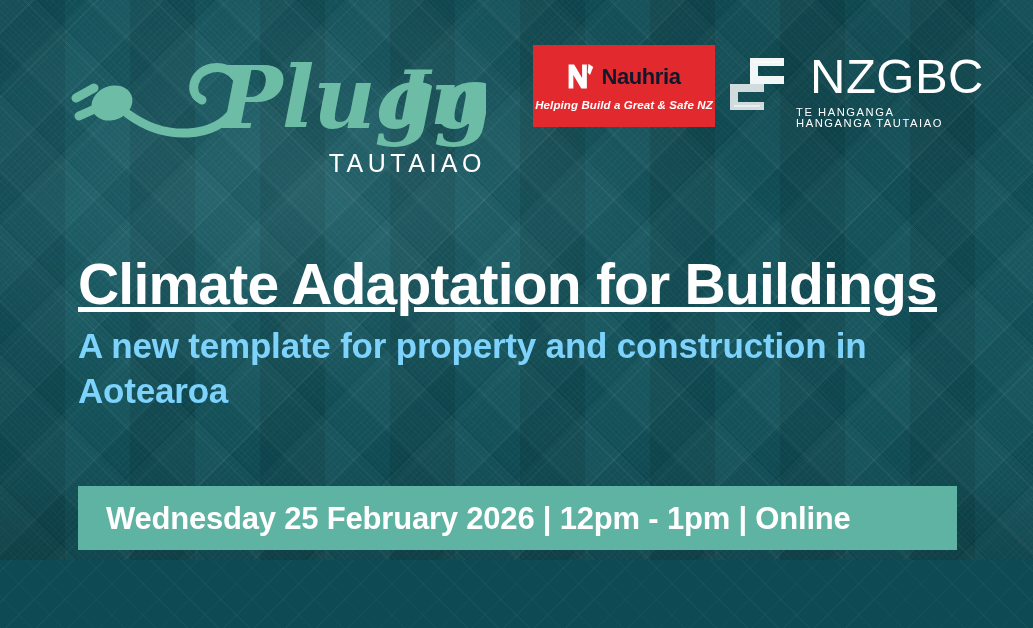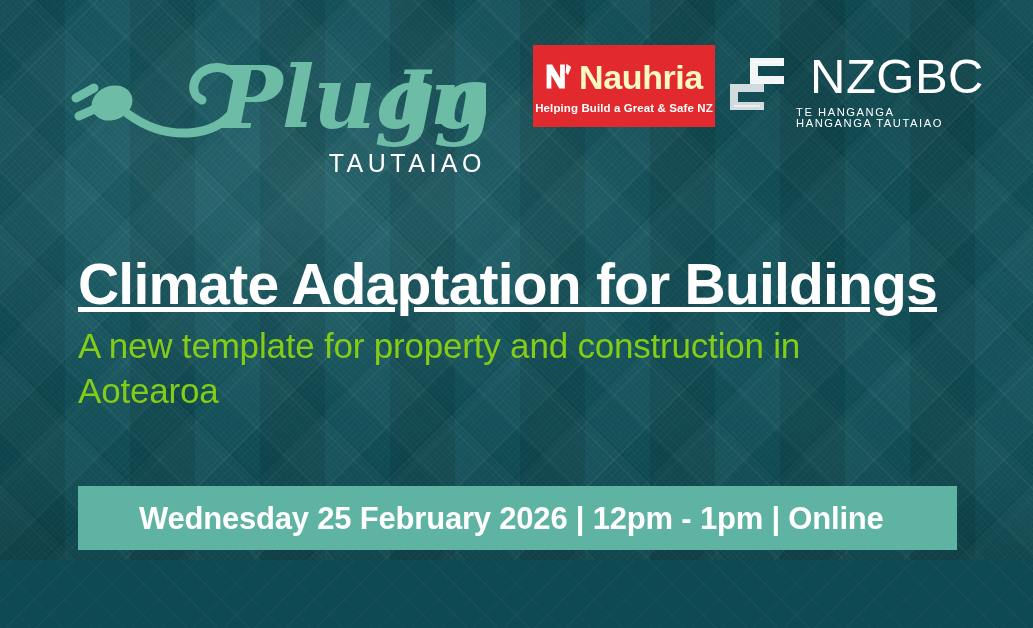--- a/index.html
+++ b/index.html
@@ -177,30 +177,31 @@
     align-items: center;
     gap: 7px;
     margin-top: 2px;
   }
   #nauhria-mark {
     width: 27px;
     height: 29px;
     flex: 0 0 auto;
   }
   #nauhria-name {
-    color: #fef9c3;
-    font-size: 34px;
+    color: #0f172a;
+    font-size: 22px;
     font-weight: bold;
     letter-spacing: -0.4px;
     line-height: 1;
   }
   #nauhria-tagline {
     color: #ffffff;
     font-size: 11.5px;
     font-weight: bold;
+    font-style: italic;
     letter-spacing: 0.1px;
     margin-top: 9px;
     line-height: 1;
   }
 
   
   #nzgbc-logo {
     position: absolute;
     left: 726px;
     top: 52px;
@@ -245,23 +246,23 @@
   #event-title {
     color: #ffffff;
     font-size: 57px;
     font-weight: bold;
     letter-spacing: -0.8px;
     line-height: 1.0;
     margin: 0;
     text-decoration: underline;
   }
   #event-subtitle {
-    color: #84cc16;
+    color: #7dd3fc;
     font-size: 35px;
-    font-weight: normal;
+    font-weight: bold;
     letter-spacing: -0.2px;
     line-height: 1.28;
     margin: 11px 0 0 0;
     max-width: 850px;
   }
 
   
   #details-banner {
     position: absolute;
     left: 78px;
@@ -270,21 +271,21 @@
     height: 64px;
     background: #5FB3A2;
     display: flex;
     align-items: center;
   }
   #details-text {
     color: #ffffff;
     font-size: 31px;
     font-weight: bold;
     letter-spacing: -0.2px;
-    padding-left: 61px;
+    padding-left: 28px;
     line-height: 1;
   }
 </style>
 </head>
 <body>
 
 <div id="poster">
 
   <div class="bg-layer bg-base"></div>
   <div class="bg-layer bg-weave-a"></div>

